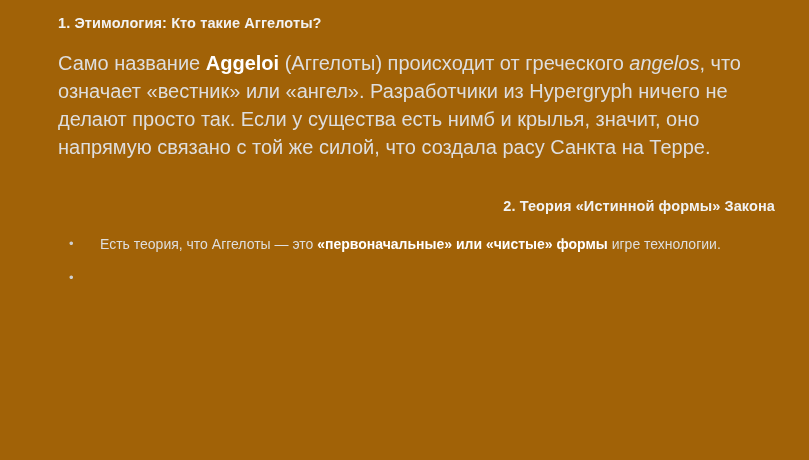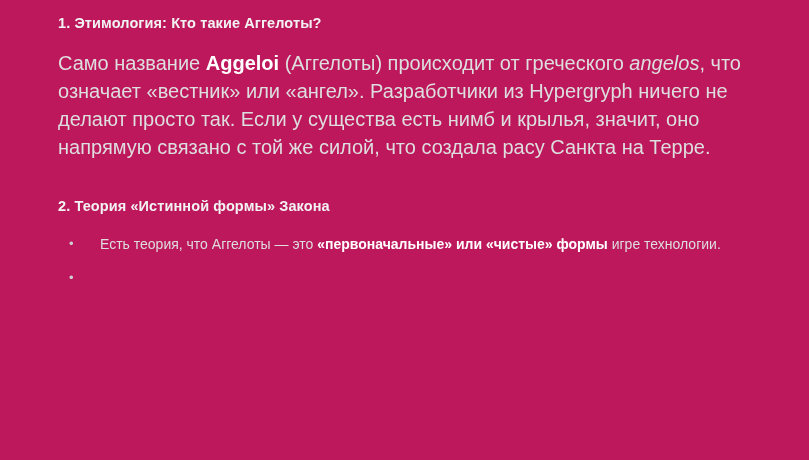--- a/index.html
+++ b/index.html
@@ -12,33 +12,34 @@
     height: 460px;
     overflow: hidden;
     font-family: "Liberation Sans", sans-serif;
     color: #e8e8e8;
   }
   .page {
     box-sizing: border-box;
     width: 809px;
     height: 460px;
     padding: 14px 34px 0 58px;
-    background: #be185d;
+    background: #a16207;
   }
   h3.section-title {
     font-size: 14.5px;
     font-weight: bold;
     color: #f2f2f2;
     margin: 0 0 16px 0;
     line-height: 1.3;
     letter-spacing: 0.1px;
   }
   h3.section-title.second {
     margin-top: 36px;
     margin-bottom: 14px;
+    text-align: right;
   }
   p.para {
     font-size: 20px;
     line-height: 28px;
     color: #dedede;
     margin: 0 0 0 0;
     max-width: 718px;
   }
   p.para b { color: #ffffff; font-weight: bold; }
   p.para i { font-style: italic; }

